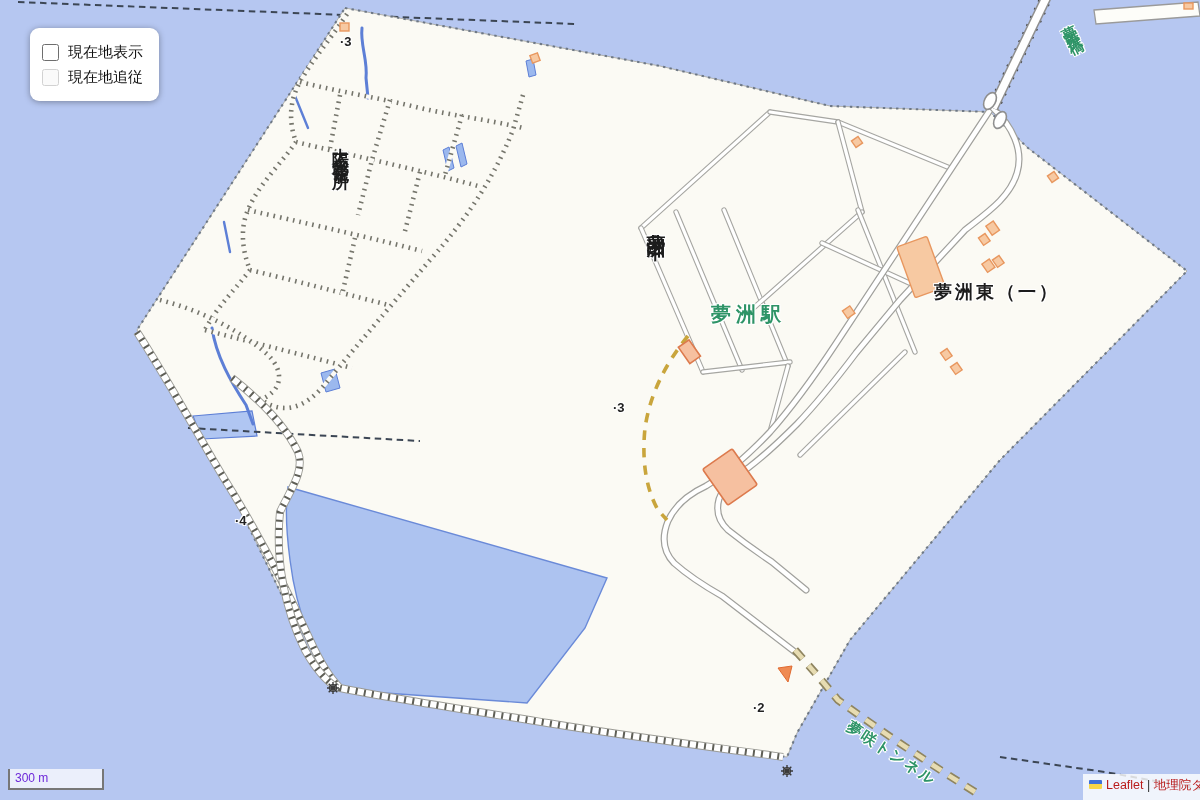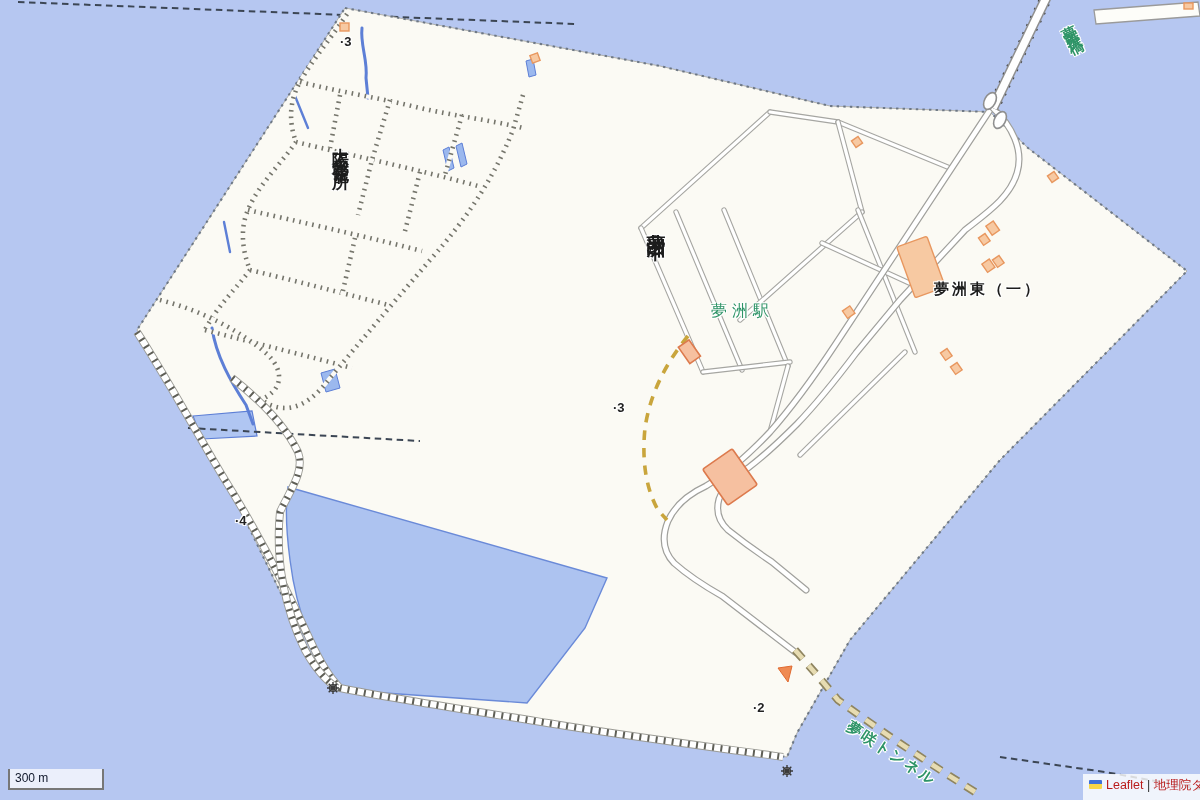--- a/index.html
+++ b/index.html
@@ -44,21 +44,21 @@
   }
   .loc-row{display:flex;align-items:center;margin:3px 0;height:22px;}
   .cbx{width:15px;height:15px;border:1.7px solid #6e6e6e;border-radius:2.5px;background:#fff;margin-right:9px;flex:0 0 auto;}
   .cbx.disabled{border-color:#d2d2d2;background:#fafafa;}
   .loc-row label{font-size:15px;color:#111;}
 
   .scalebar{
     position:absolute;left:8px;bottom:10px;z-index:20;
     background:rgba(255,255,255,.72);
     border:2px solid #777;border-top:none;
-    font-size:12px;color:#0f172a;line-height:1.3;
+    font-size:12px;color:#6d28d9;line-height:1.3;
     padding:2px 5px 1px 5px;width:96px;box-sizing:border-box;
   }
   .attribution{
     position:absolute;left:1083px;bottom:0;height:20px;z-index:20;
     background:rgba(255,255,255,.8);padding:3px 8px 3px 6px;
     font-size:12.5px;color:#333;white-space:nowrap;overflow:hidden;width:130px;
   }
   .attribution a{text-decoration:none;color:#b91c1c;}
   .flag{display:inline-block;width:13px;height:9px;margin-right:4px;vertical-align:baseline;
     background:linear-gradient(#3f71d8 0 50%,#f7d648 50% 100%);border-radius:1px;}
@@ -221,33 +221,43 @@
         <path d="M0,-6 L0,6 M-6,0 L6,0 M-4.3,-4.3 L4.3,4.3 M-4.3,4.3 L4.3,-4.3"></path>
         <circle r="1.4" fill="#3a3a3a" stroke="none"></circle>
       </g>
     </g>
   </svg>
 
   <div class="maplabel vlabel" style="left:329px;top:134px;font-size:17px;letter-spacing:5px;font-weight:600;">太陽光発電所</div>
 
   <div class="maplabel vlabel" style="left:643px;top:218px;font-size:19px;letter-spacing:4px;">夢洲中（一）</div>
 
-  <div class="maplabel green" style="left:711px;top:301px;font-size:16px;letter-spacing:5px;font-weight:400;">夢洲駅</div>
-
-  <div class="maplabel" style="left:934px;top:280px;font-size:15px;letter-spacing:3px;">夢洲東（一）</div>
+  <div class="maplabel green" style="left:711px;top:301px;font-size:20px;letter-spacing:5px;font-weight:700;">夢洲駅</div>
+
+  <div class="maplabel" style="left:934px;top:280px;font-size:18px;letter-spacing:3px;">夢洲東（一）</div>
 
   <div class="maplabel vlabel green" style="left:1051px;top:16px;font-size:15px;letter-spacing:5px;transform:rotate(-26deg);transform-origin:top center;font-weight:700;">夢舞大橋</div>
 
   <div class="maplabel green" style="left:848px;top:716px;font-size:15px;letter-spacing:2px;transform:rotate(33deg);transform-origin:left center;font-weight:700;">夢咲トンネル</div>
 
   <div class="spot" style="left:340px;top:34px;">·3</div>
   <div class="spot" style="left:613px;top:400px;">·3</div>
   <div class="spot" style="left:235px;top:513px;">·4</div>
   <div class="spot" style="left:753px;top:700px;">·2</div>
 
+  <div class="loc-panel">
+    <div class="loc-row">
+      <span class="cbx" role="checkbox" aria-checked="false"></span>
+      <label>現在地表示</label>
+    </div>
+    <div class="loc-row">
+      <span class="cbx disabled" role="checkbox" aria-checked="false" aria-disabled="true"></span>
+      <label>現在地追従</label>
+    </div>
+  </div>
 
   <div class="scalebar">300 m</div>
 
   <div class="attribution">
     <span class="flag"></span><a href="#">Leaflet</a><span> | </span><a href="#">地理院タイル</a>
   </div>
 
 </div>
 
 </body></html>

